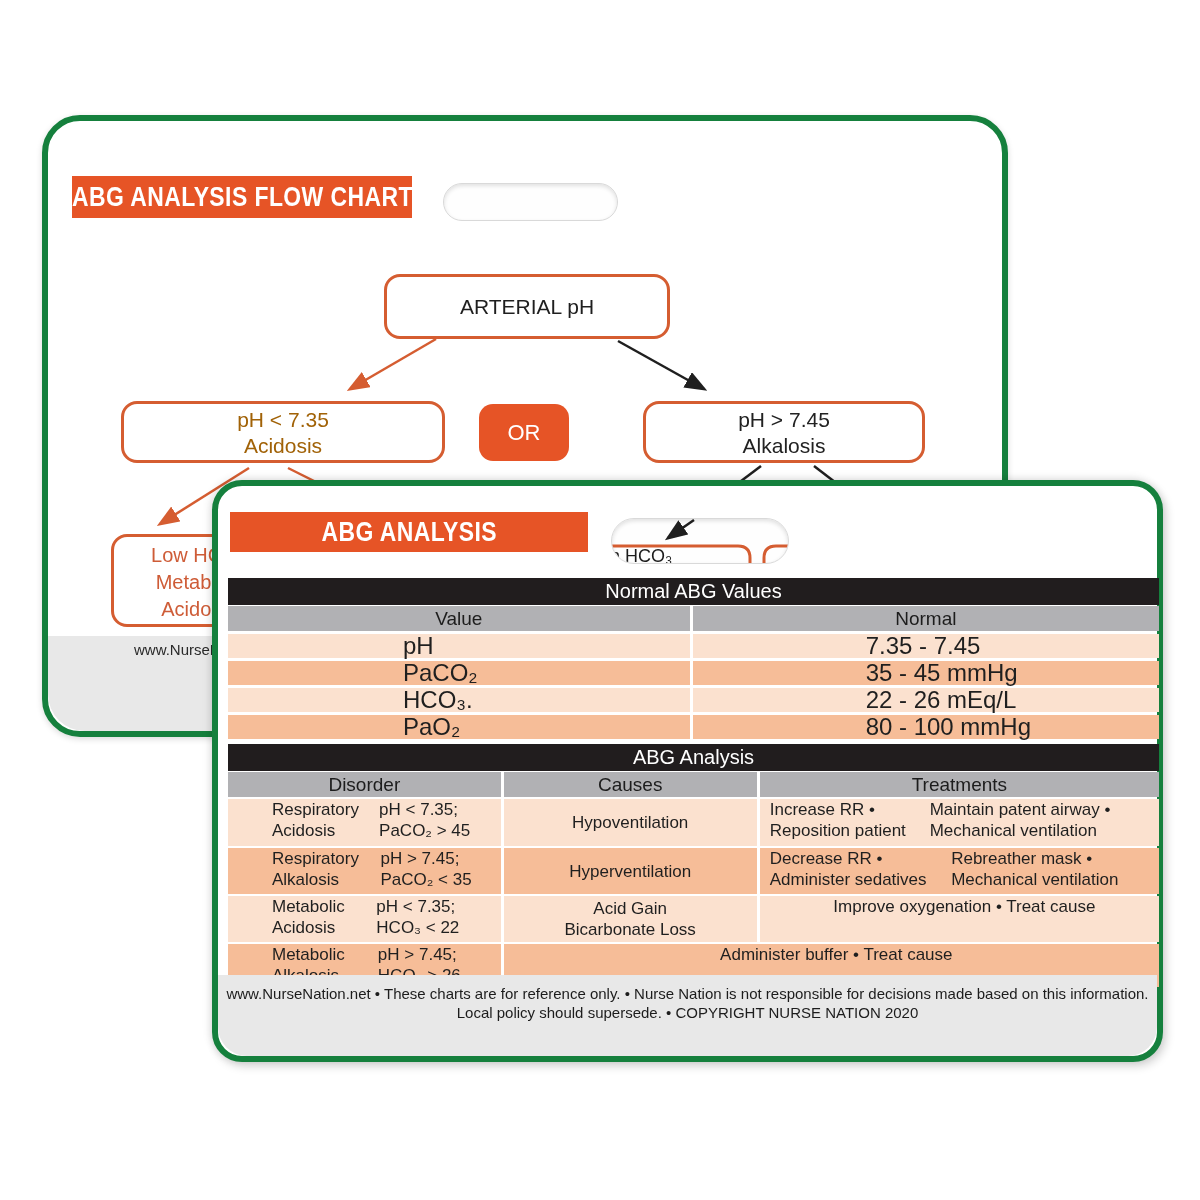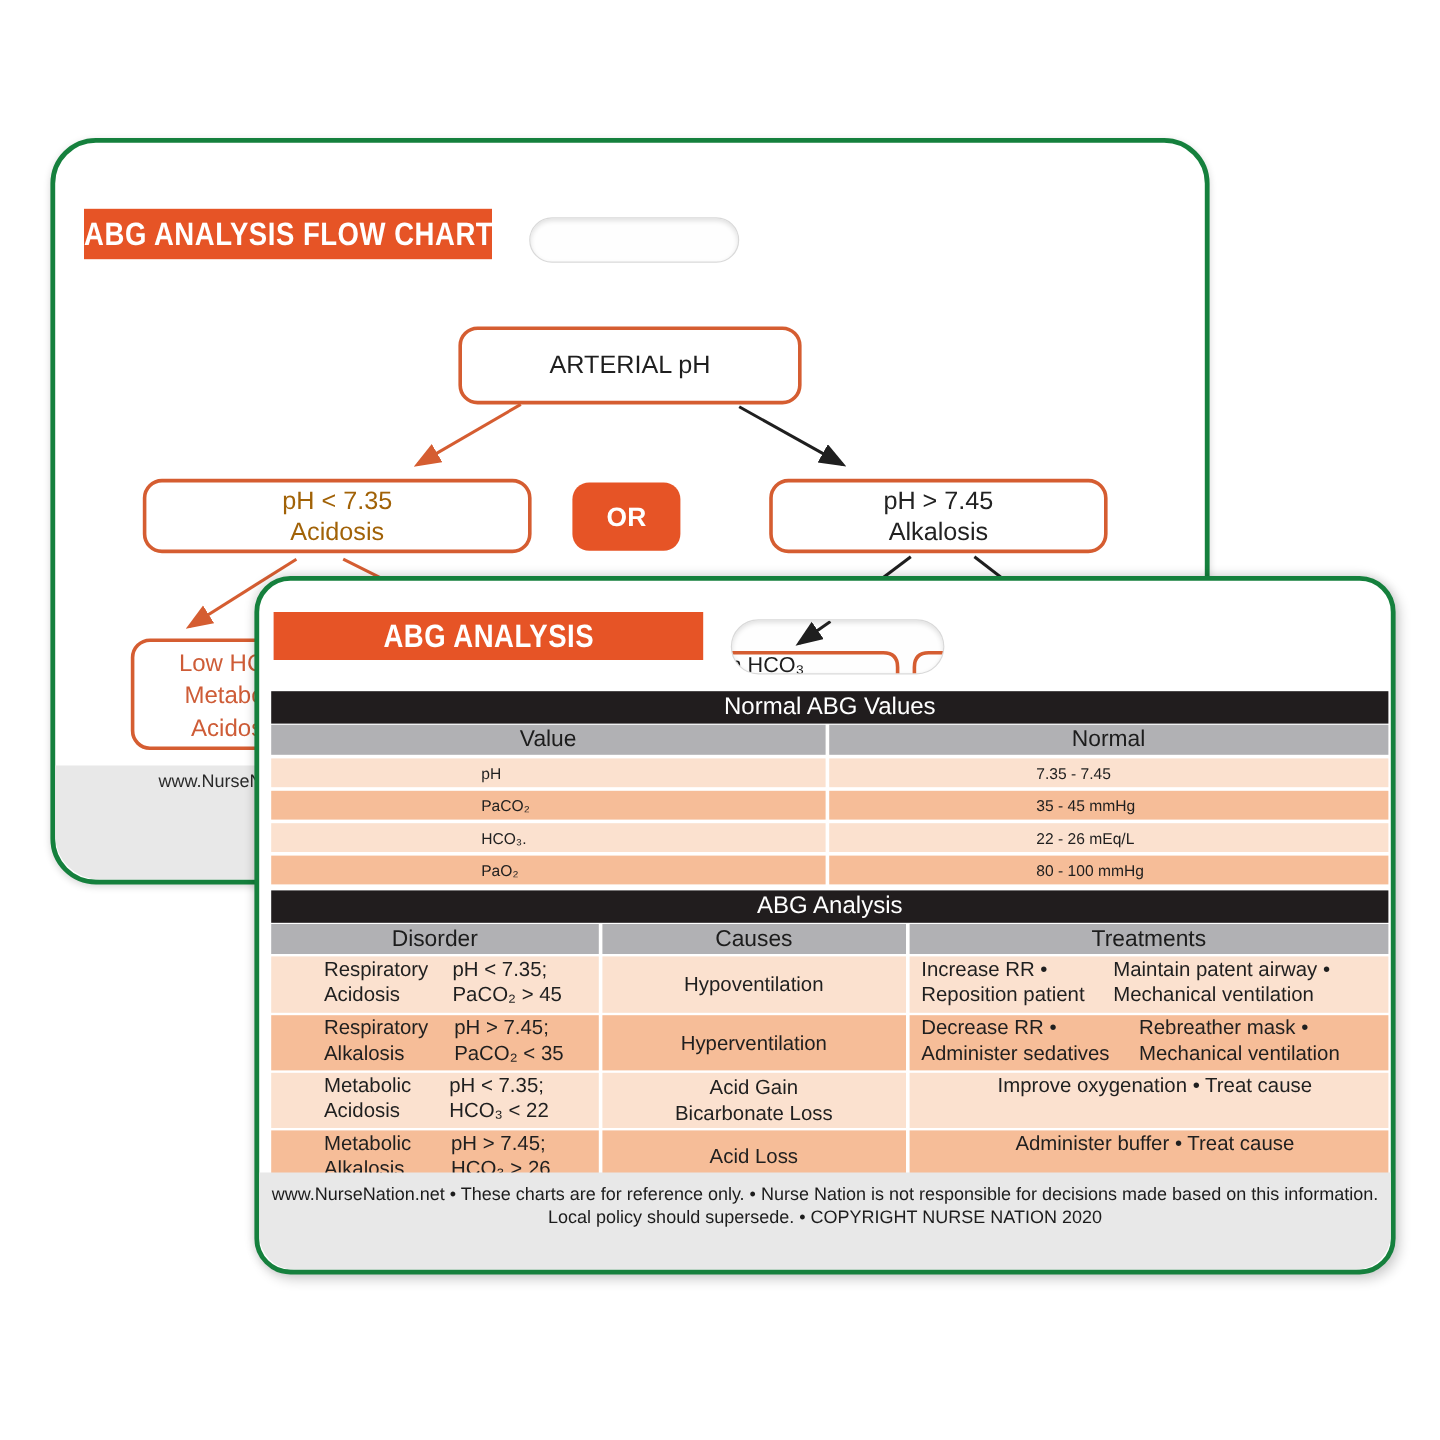--- a/index.html
+++ b/index.html
@@ -1,20 +1,20 @@
 <!DOCTYPE html>
 <html><head>
 <meta charset="utf-8">
 <style>
   html,body{margin:0;padding:0}
   body{
     width:1200px;height:1200px;background:#ffffff;position:relative;
     font-family:"Liberation Sans",sans-serif;color:#1f1f1f;overflow:hidden;
   }
-  .card{position:absolute;background:#fff;border:4px solid #15803d;box-sizing:border-box}
+  .card{position:absolute;background:#fff;border:6px solid #15803d;box-sizing:border-box}
   #back-card{left:42px;top:115px;width:966px;height:622px;border-radius:38px;
     box-shadow:0 2px 6px rgba(0,0,0,.15)}
   #front-card{left:212px;top:480px;width:951px;height:582px;border-radius:30px;
     box-shadow:-2px -2px 8px rgba(0,0,0,.10),3px 4px 10px rgba(0,0,0,.18)}
 
   
   .title-bar{position:absolute;background:#e65426;display:flex;align-items:center;justify-content:center}
   .title-bar span{color:#fff;font-weight:bold;font-size:27px;white-space:nowrap;
     transform:scaleX(.85);letter-spacing:.5px}
   #back-title{left:24px;top:55px;width:340px;height:42px}
@@ -30,40 +30,40 @@
   .node{position:absolute;border:3px solid #d55d31;border-radius:16px;background:#fff;
     text-align:center;box-sizing:border-box}
   .node div{font-size:21px;line-height:26px}
   #node-arterial{left:336px;top:153px;width:286px;height:65px;display:flex;align-items:center;justify-content:center}
   #node-acidosis{left:73px;top:280px;width:324px;height:62px;padding-top:3px;color:#a16207}
   #node-alkalosis{left:595px;top:280px;width:282px;height:62px;padding-top:3px;color:#222}
   #node-lowhco3{left:63px;top:413px;width:175px;height:93px;padding-top:5px;color:#ce5c37}
   #node-lowhco3 div{font-size:20px;line-height:27px}
   #or-btn{position:absolute;left:431px;top:283px;width:90px;height:57px;background:#e65426;
     border-radius:14px;display:flex;align-items:center;justify-content:center}
-  #or-btn span{color:#fff;font-weight:bold;font-size:22px}
+  #or-btn span{color:#fff;font-weight:normal;font-size:22px}
 
   .arrows{position:absolute;left:0;top:0;pointer-events:none}
 
   
   #back-footer{position:absolute;left:0;right:0;bottom:0;height:95px;background:#e8e8e8;
     border-radius:0 0 37px 37px}
   #back-footer span{position:absolute;left:86px;top:5px;font-size:15px;color:#2a2a2a}
 
   
   #tables{position:absolute;left:10px;top:92px;width:931px}
   .t-bar{height:27px;background:#211d1e;color:#fff;font-size:20px;
     display:flex;align-items:center;justify-content:center}
   .t-head{display:flex;gap:3px;margin-top:1px}
   .t-head>div{background:#b1b1b4;height:25px;font-size:19px;color:#1d1d1d;
     display:flex;align-items:center;justify-content:center;box-sizing:border-box}
   .c1{width:calc(49.8% - 2px)} .c2{flex:1}
   .w1{width:calc(29.5% - 2px)} .w2{width:calc(27.4% - 2px)} .w3{flex:1}
   .t1-row{display:flex;gap:3px;margin-top:3px;height:24px}
-  .t1-row>div{display:flex;align-items:center;padding-left:175px;font-size:13px;box-sizing:border-box}
+  .t1-row>div{display:flex;align-items:center;padding-left:175px;font-size:24px;box-sizing:border-box}
   .t1-row>.c2{padding-left:173px}
   .r-light>div{background:#fbe1cf}
   .r-dark>div{background:#f6bd98}
   .t2-row{display:flex;gap:3px;margin-top:2px}
   .t2-row>div{box-sizing:border-box;font-size:17px;line-height:21px}
   .h47{min-height:47px}.h46{min-height:46px}.h43{min-height:43px}
   .dis{display:flex;flex-direction:row;justify-content:center;padding-left:44px}
   .cau{display:flex;flex-direction:column;justify-content:center;align-items:center;text-align:center}
   .tre{display:flex;flex-direction:row;justify-content:center;padding-left:10px}
   .mt5{margin-top:5px}
@@ -225,23 +225,20 @@
       <div class="w3 tre">
         <span>Improve oxygenation • Treat cause</span>
       </div>
     </div>
 
     <div class="t2-row r-dark h43">
       <div class="w1 dis">
         <span>Metabolic Alkalosis</span>
         <span>pH &gt; 7.45; HCO₃ &gt; 26</span>
       </div>
-      <div class="w2 cau">
-        <span>Acid Loss</span>
-      </div>
       <div class="w3 tre">
         <span>Administer buffer • Treat cause</span>
       </div>
     </div>
   </div>
 
   <div id="front-footer">
     <div>www.NurseNation.net • These charts are for reference only. • Nurse Nation is not responsible for decisions made based on this information.</div>
     <div>Local policy should supersede. • COPYRIGHT NURSE NATION 2020</div>
   </div>

